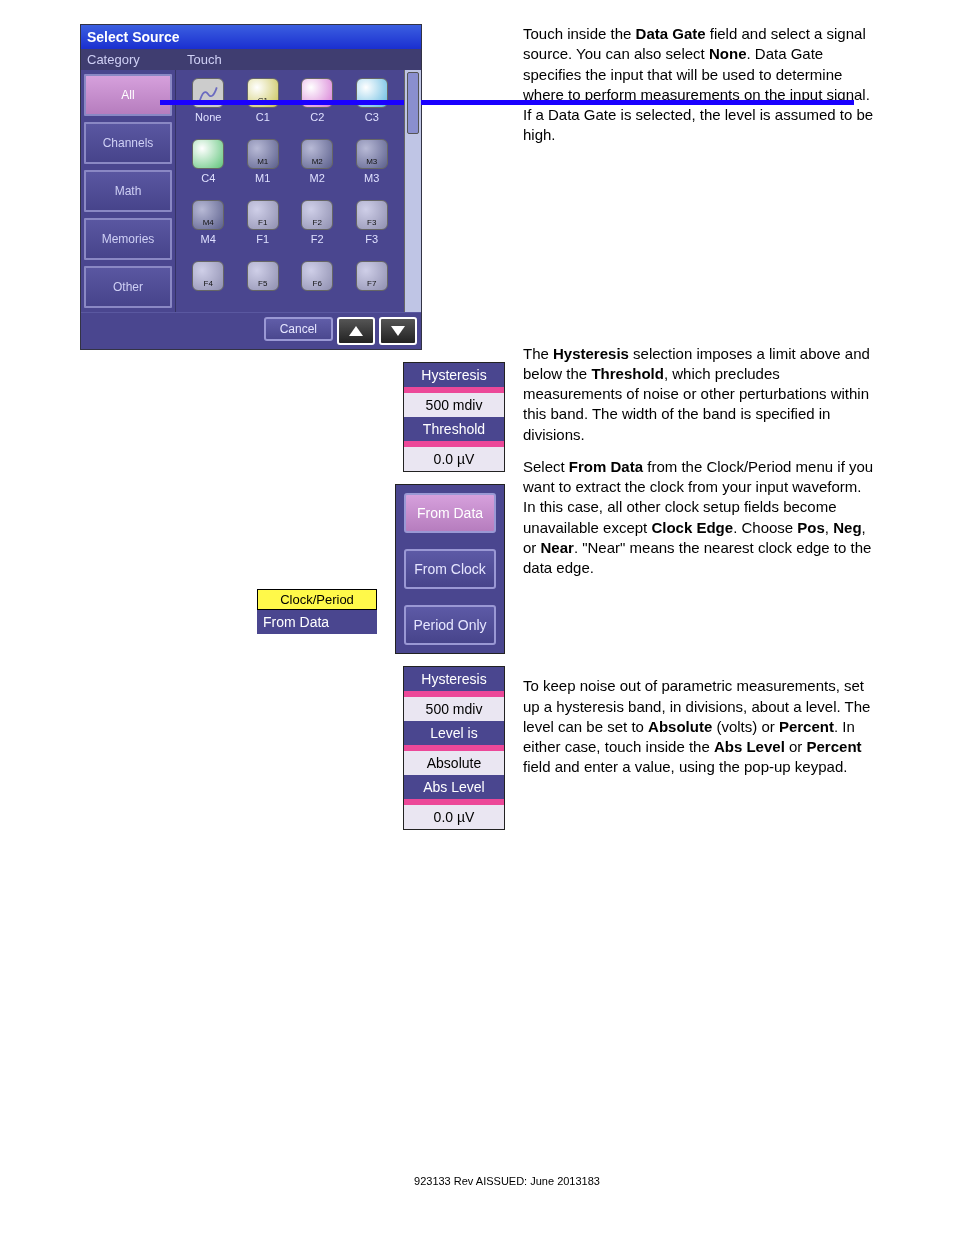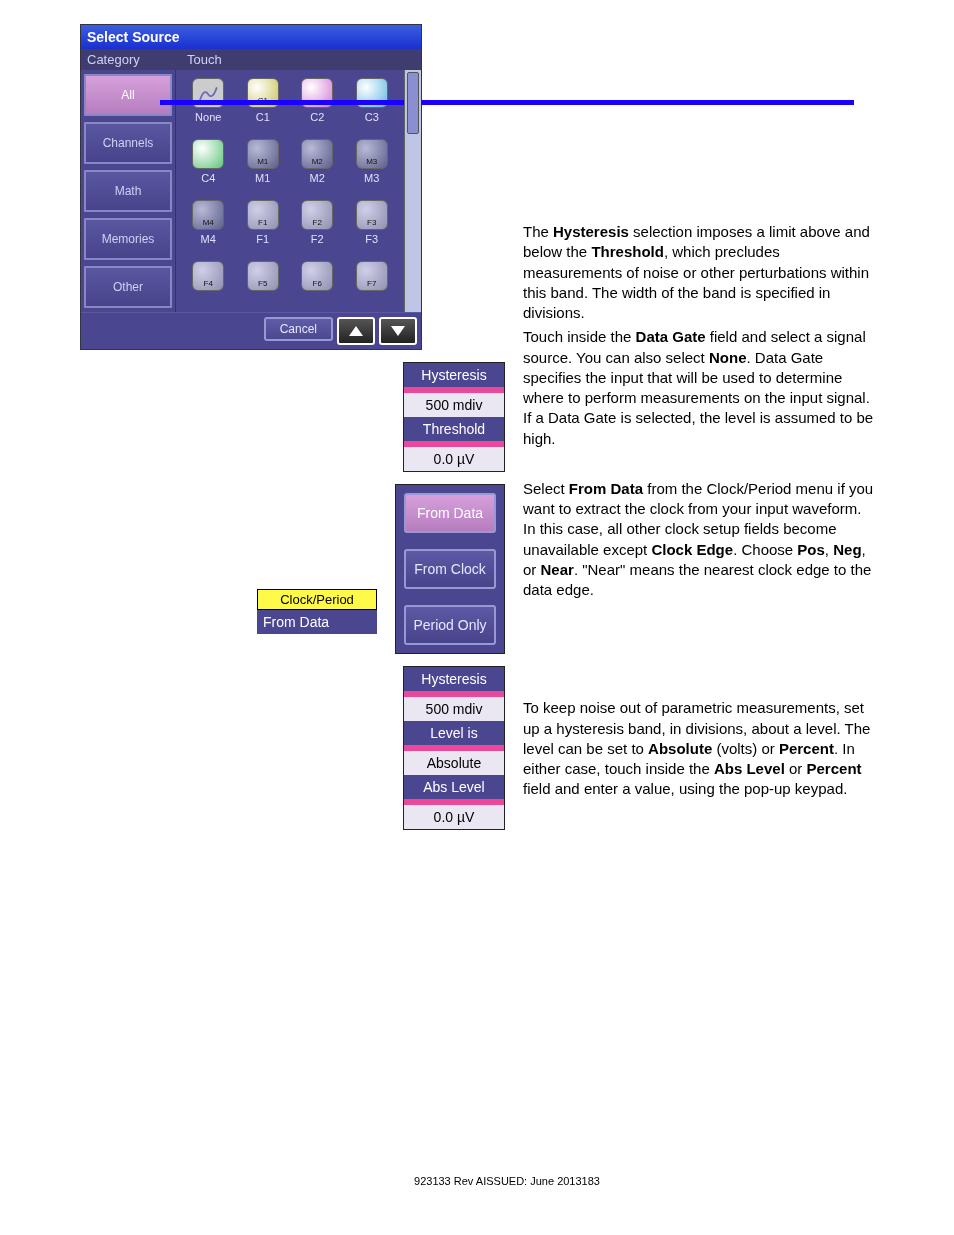--- a/index.html
+++ b/index.html
@@ -199,29 +199,29 @@
           <div class="param-label">Level is</div>
           <div class="param-val">Absolute</div>
           <div class="param-label">Abs Level</div>
           <div class="param-val">0.0 µV</div>
         </div>
       </div>
 
     </div>
 
     <div class="right-col">
+      <p>
+        <span>Touch inside the </span><span class="bold">Data Gate</span><span> field and select a signal source. You can also select </span><span class="bold">None</span><span>. Data Gate specifies the input that will be used to determine where to perform measurements on the input signal. If a Data Gate is selected, the level is assumed to be high.</span>
+      </p>
+
       <p style="margin-top:198px">
         <span>The </span><span class="bold">Hysteresis</span><span> selection imposes a limit above and below the </span><span class="bold">Threshold</span><span>, which precludes measurements of noise or other perturbations within this band. The width of the band is specified in divisions.</span>
       </p>
 
-      <p>
-        <span>Touch inside the </span><span class="bold">Data Gate</span><span> field and select a signal source. You can also select </span><span class="bold">None</span><span>. Data Gate specifies the input that will be used to determine where to perform measurements on the input signal. If a Data Gate is selected, the level is assumed to be high.</span>
-      </p>
-
-      <p style="margin-top:30px">
+      <p style="margin-top:12px">
         <span>Select </span><span class="bold">From Data</span><span> from the Clock/Period menu if you want to extract the clock from your input waveform. In this case, all other clock setup fields become unavailable except </span><span class="bold">Clock Edge</span><span>. Choose </span><span class="bold">Pos</span><span>, </span><span class="bold">Neg</span><span>, or </span><span class="bold">Near</span><span>. "Near" means the nearest clock edge to the data edge.</span>
       </p>
 
       <p style="margin-top:98px">
         <span>To keep noise out of parametric measurements, set up a hysteresis band, in divisions, about a level. The level can be set to </span><span class="bold">Absolute</span><span> (volts) or </span><span class="bold">Percent</span><span>. In either case, touch inside the </span><span class="bold">Abs Level</span><span> or </span><span class="bold">Percent</span><span> field and enter a value, using the pop-up keypad.</span>
       </p>
     </div>
   </div>
 
   <div class="footer">

